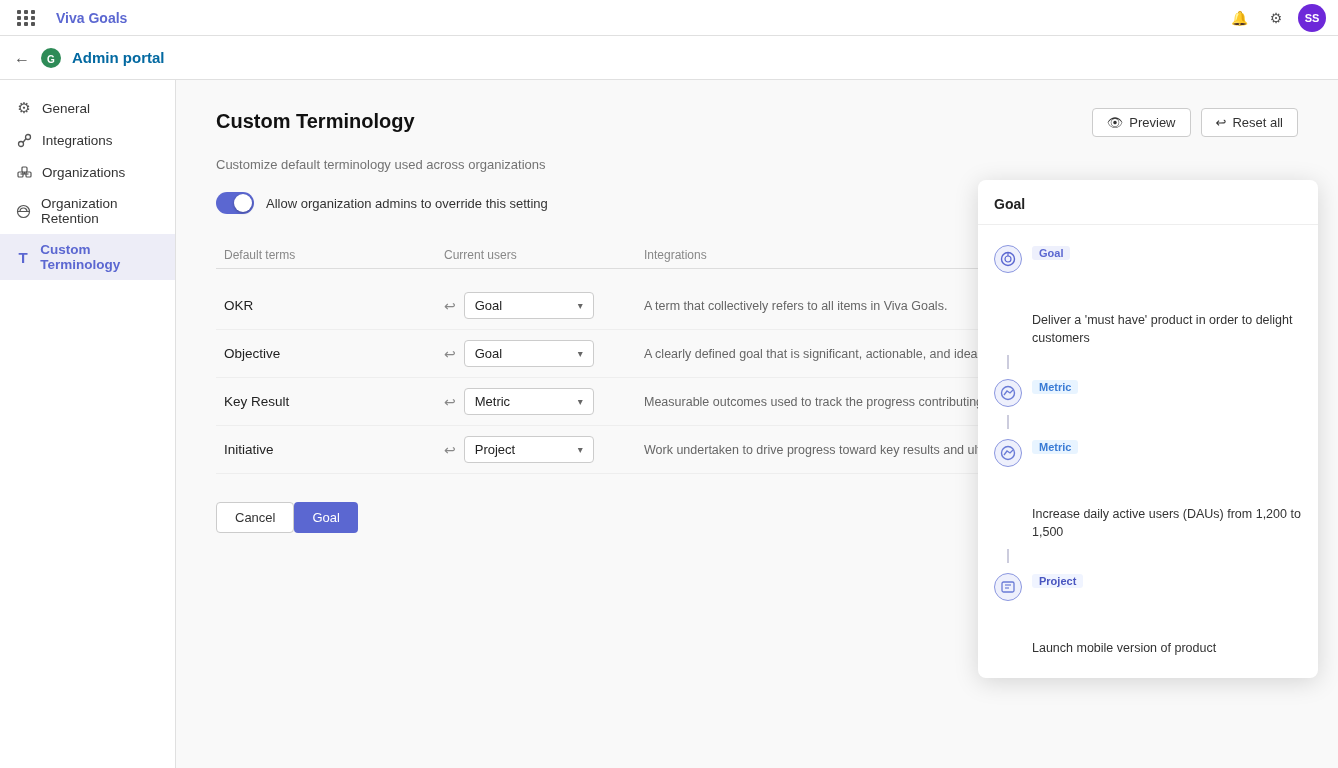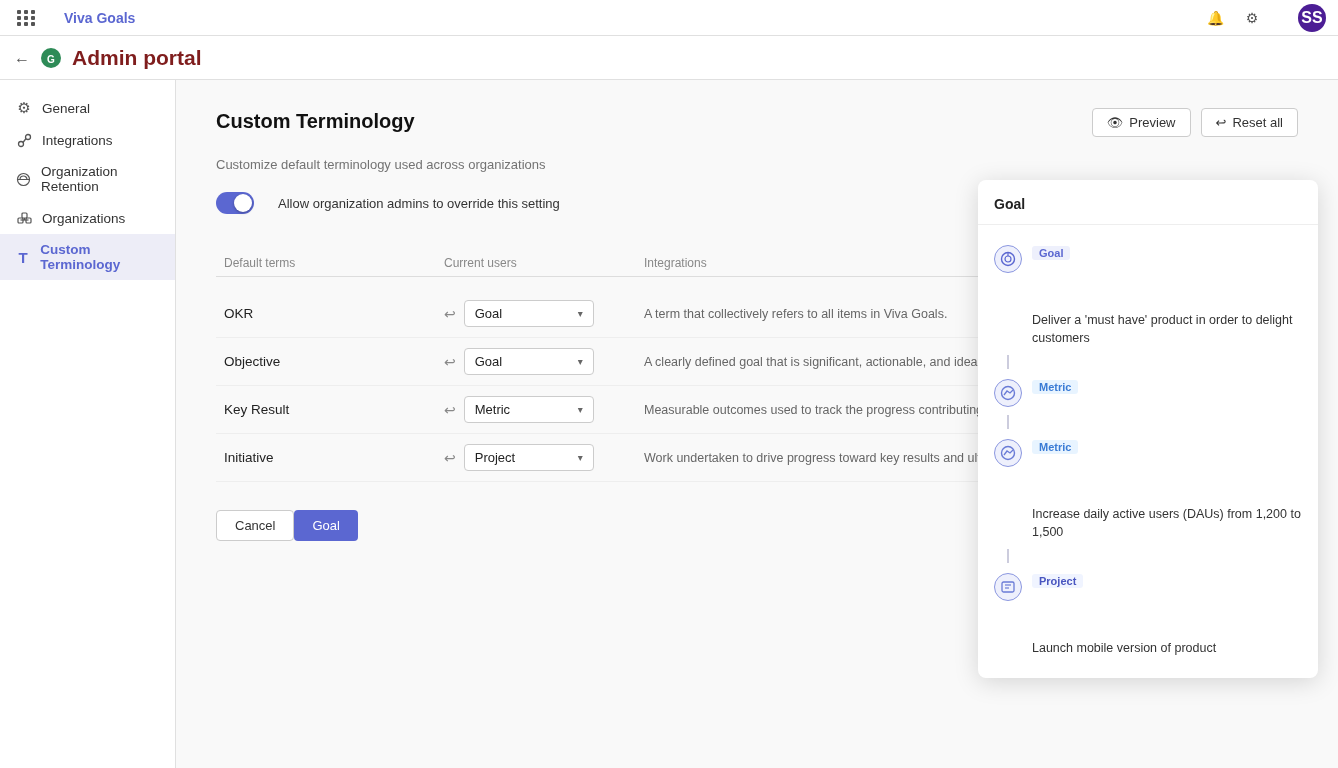--- a/index.html
+++ b/index.html
@@ -8,41 +8,41 @@
     
     .topbar {
       height: 36px;
       background: #fff;
       border-bottom: 1px solid #e0e0e0;
       display: flex;
       align-items: center;
       padding: 0 12px;
       justify-content: space-between;
     }
-    .topbar-left { display: flex; align-items: center; gap: 24px; }
+    .topbar-left { display: flex; align-items: center; gap: 16px; }
     .topbar-title { color: #5b67d1; font-size: 14px; font-weight: 600; }
     .topbar-right { display: flex; align-items: center; gap: 8px; }
     .topbar-icon { width: 28px; height: 28px; border-radius: 50%; display: flex; align-items: center; justify-content: center; cursor: pointer; color: #555; font-size: 14px; }
-    .avatar { width: 28px; height: 28px; border-radius: 50%; background: #4c1d95; color: #fff; display: flex; align-items: center; justify-content: center; font-size: 16px; font-weight: 600; margin-left: 24px; }
+    .avatar { width: 28px; height: 28px; border-radius: 50%; background: #6d28d9; color: #fff; display: flex; align-items: center; justify-content: center; font-size: 11px; font-weight: 600; }
     .grid-icon { display: grid; grid-template-columns: repeat(3,5px); gap: 2px; }
     .grid-dot { width: 4px; height: 4px; background: #555; border-radius: 1px; }
 
     
     .adminbar {
       height: 44px;
       background: #fff;
       border-bottom: 1px solid #e0e0e0;
       display: flex;
       align-items: center;
       padding: 0 14px;
       gap: 10px;
     }
     .back-btn { color: #555; font-size: 16px; cursor: pointer; display: flex; align-items: center; }
     .admin-logo { width: 22px; height: 22px; }
-    .admin-title { font-size: 21px; font-weight: 600; color: #7f1d1d; }
+    .admin-title { font-size: 15px; font-weight: 600; color: #0369a1; }
 
     
     .layout { display: flex; height: calc(768px - 80px); }
 
     
     .sidebar {
       width: 176px;
       background: #fff;
       border-right: 1px solid #e0e0e0;
       padding: 12px 0;
@@ -77,21 +77,21 @@
     .btn-primary {
       background: #5b67d1; color: #fff; border: none;
       padding: 7px 18px; border-radius: 4px; font-size: 13px; cursor: pointer;
     }
     .btn-cancel {
       background: #fff; color: #333; border: 1px solid #ccc;
       padding: 7px 18px; border-radius: 4px; font-size: 13px; cursor: pointer;
     }
 
     
-    .toggle-row { display: flex; align-items: center; gap: 24px; margin-bottom: 36px; }
+    .toggle-row { display: flex; align-items: center; gap: 12px; margin-bottom: 28px; }
     .toggle { width: 38px; height: 22px; background: #5b67d1; border-radius: 11px; position: relative; cursor: pointer; flex-shrink: 0; }
     .toggle-knob { width: 18px; height: 18px; background: #fff; border-radius: 50%; position: absolute; top: 2px; right: 2px; box-shadow: 0 1px 3px rgba(0,0,0,0.3); }
     .toggle-label { font-size: 13px; color: #333; }
 
     
     .table-header { display: grid; grid-template-columns: 220px 200px 1fr; padding: 6px 0; border-bottom: 1px solid #ddd; margin-bottom: 13px; }
     .table-header-cell { font-size: 12px; color: #888; font-weight: 500; padding: 0 8px; }
     .table-row { display: grid; grid-template-columns: 220px 200px 1fr; padding: 10px 0; border-bottom: 1px solid #eee; align-items: center; }
     .table-cell { font-size: 13.5px; color: #222; padding: 0 8px; display: flex; align-items: center; gap: 8px; }
     .cell-desc { font-size: 12.5px; color: #666; }
@@ -182,38 +182,38 @@
             <circle cx="4" cy="11" r="2.5" stroke="#555" stroke-width="1.3"></circle>
             <circle cx="11" cy="4" r="2.5" stroke="#555" stroke-width="1.3"></circle>
             <line x1="6" y1="9.5" x2="9" y2="5.5" stroke="#555" stroke-width="1.3"></line>
           </svg>
       </span>
       <span>Integrations</span>
     </div>
     <div class="sidebar-item">
       <span class="sidebar-icon">
         <svg width="15" height="15" viewBox="0 0 15 15" fill="none">
-            <circle cx="7.5" cy="7.5" r="6" stroke="#555" stroke-width="1.2"></circle>
-            <path d="M4 7.5 A3.5 3.5 0 0 1 11 7.5" stroke="#555" stroke-width="1.2" fill="none"></path>
-            <line x1="2" y1="7.5" x2="13" y2="7.5" stroke="#555" stroke-width="1"></line>
-          </svg>
-      </span>
-      <span>Organization Retention</span>
-    </div>
-    <div class="sidebar-item">
-      <span class="sidebar-icon">
-        <svg width="15" height="15" viewBox="0 0 15 15" fill="none">
             <rect x="1" y="7" width="5" height="5" rx="1" stroke="#555" stroke-width="1.2"></rect>
             <rect x="9" y="7" width="5" height="5" rx="1" stroke="#555" stroke-width="1.2"></rect>
             <rect x="5" y="2" width="5" height="5" rx="1" stroke="#555" stroke-width="1.2"></rect>
             <line x1="7.5" y1="7" x2="7.5" y2="9" stroke="#555" stroke-width="1.2"></line>
             <line x1="3.5" y1="9" x2="11.5" y2="9" stroke="#555" stroke-width="1.2"></line>
           </svg>
       </span>
       <span>Organizations</span>
+    </div>
+    <div class="sidebar-item">
+      <span class="sidebar-icon">
+        <svg width="15" height="15" viewBox="0 0 15 15" fill="none">
+            <circle cx="7.5" cy="7.5" r="6" stroke="#555" stroke-width="1.2"></circle>
+            <path d="M4 7.5 A3.5 3.5 0 0 1 11 7.5" stroke="#555" stroke-width="1.2" fill="none"></path>
+            <line x1="2" y1="7.5" x2="13" y2="7.5" stroke="#555" stroke-width="1"></line>
+          </svg>
+      </span>
+      <span>Organization Retention</span>
     </div>
     <div class="sidebar-item active">
       <span class="sidebar-icon" style="font-weight:700;color:#5b67d1;font-size:15px;">T</span>
       <span>Custom Terminology</span>
     </div>
   </div>
 
   <div class="main">
 
     <div class="page-title">Custom Terminology</div>

